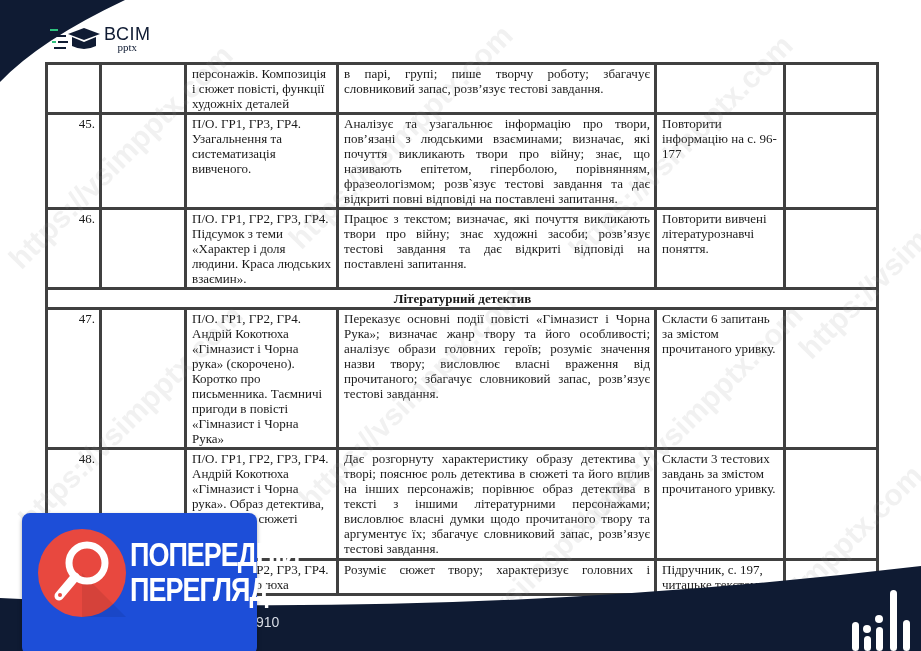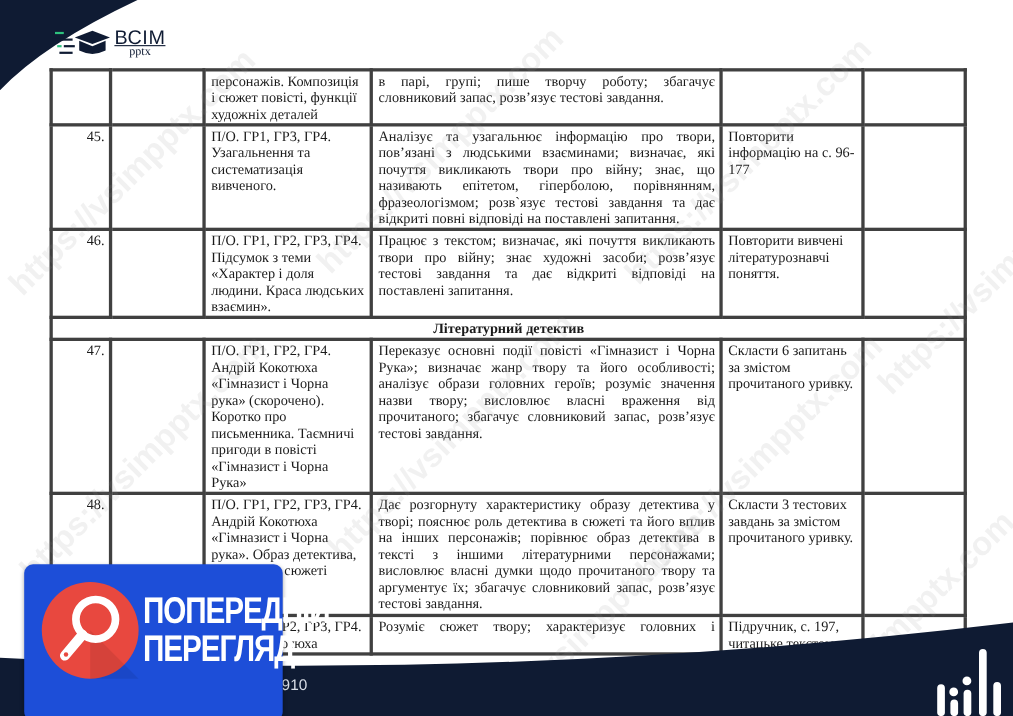--- a/index.html
+++ b/index.html
@@ -14,21 +14,21 @@
       pointer-events: none;
     }
     .logo {
       position: absolute; left: 48px; top: 26px; height: 26px;
       display: flex; align-items: center;
     }
     .logo-mark { width: 54px; height: 26px; }
     .logo-text { margin-left: 2px; line-height: 1; }
     .logo-title {
       font-family: "Liberation Sans", "DejaVu Sans", sans-serif;
-      font-size: 18px; color: #0f1b33; letter-spacing: 0.5px; font-weight: 400; text-decoration: underline;
+      font-size: 18px; color: #0f1b33; letter-spacing: 0.5px; font-weight: 400;
     }
     .logo-sub {
       font-family: Liberation Serif, serif;
       font-size: 11px; color: #0f1b33; margin-top: -1px; text-align: center;
     }
 
     table.plan {
       position: absolute; left: 45px; top: 62px;
       border-collapse: collapse; table-layout: fixed;
       width: 831px; font-size: 13px; line-height: 15px;

